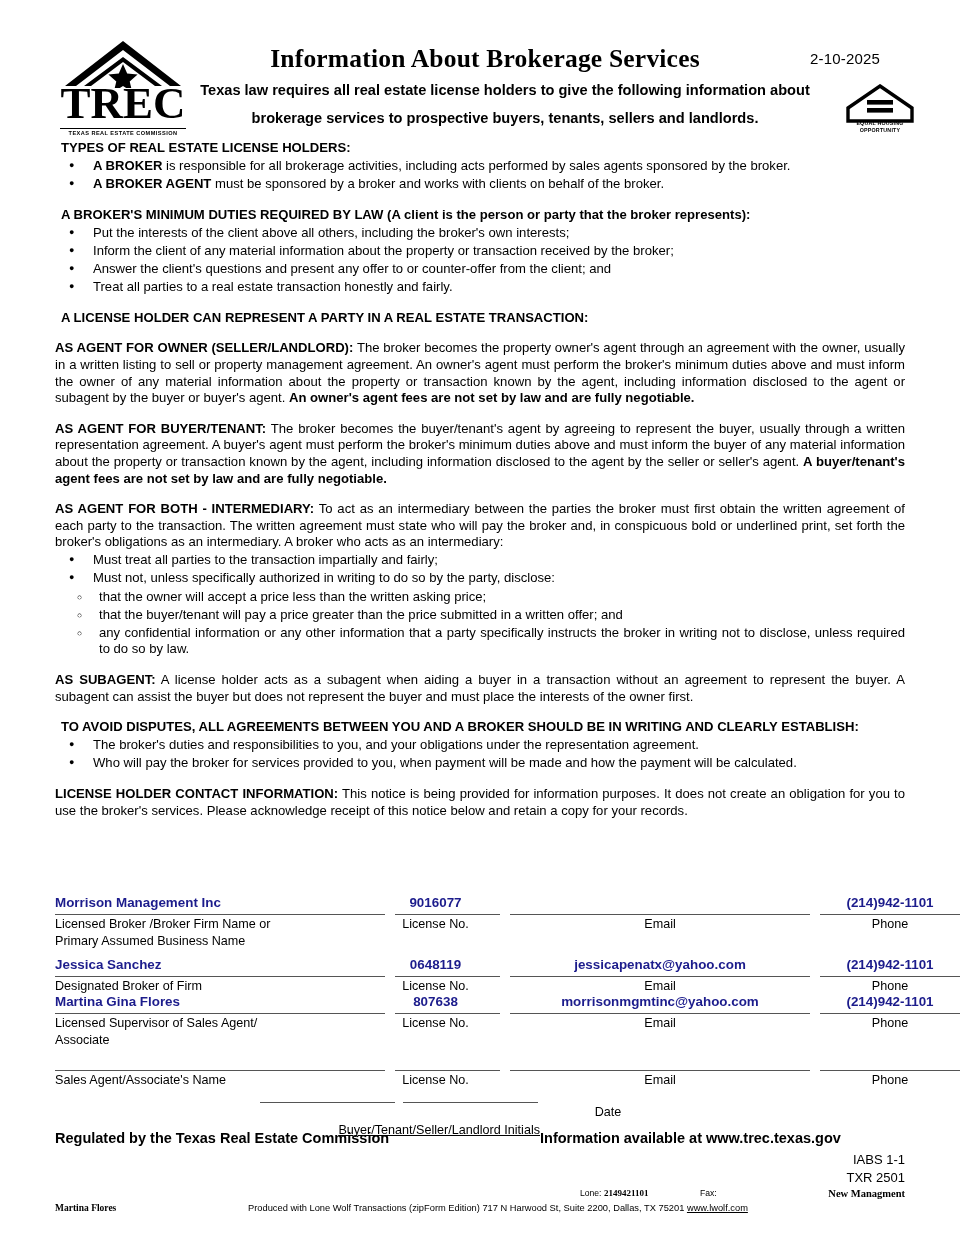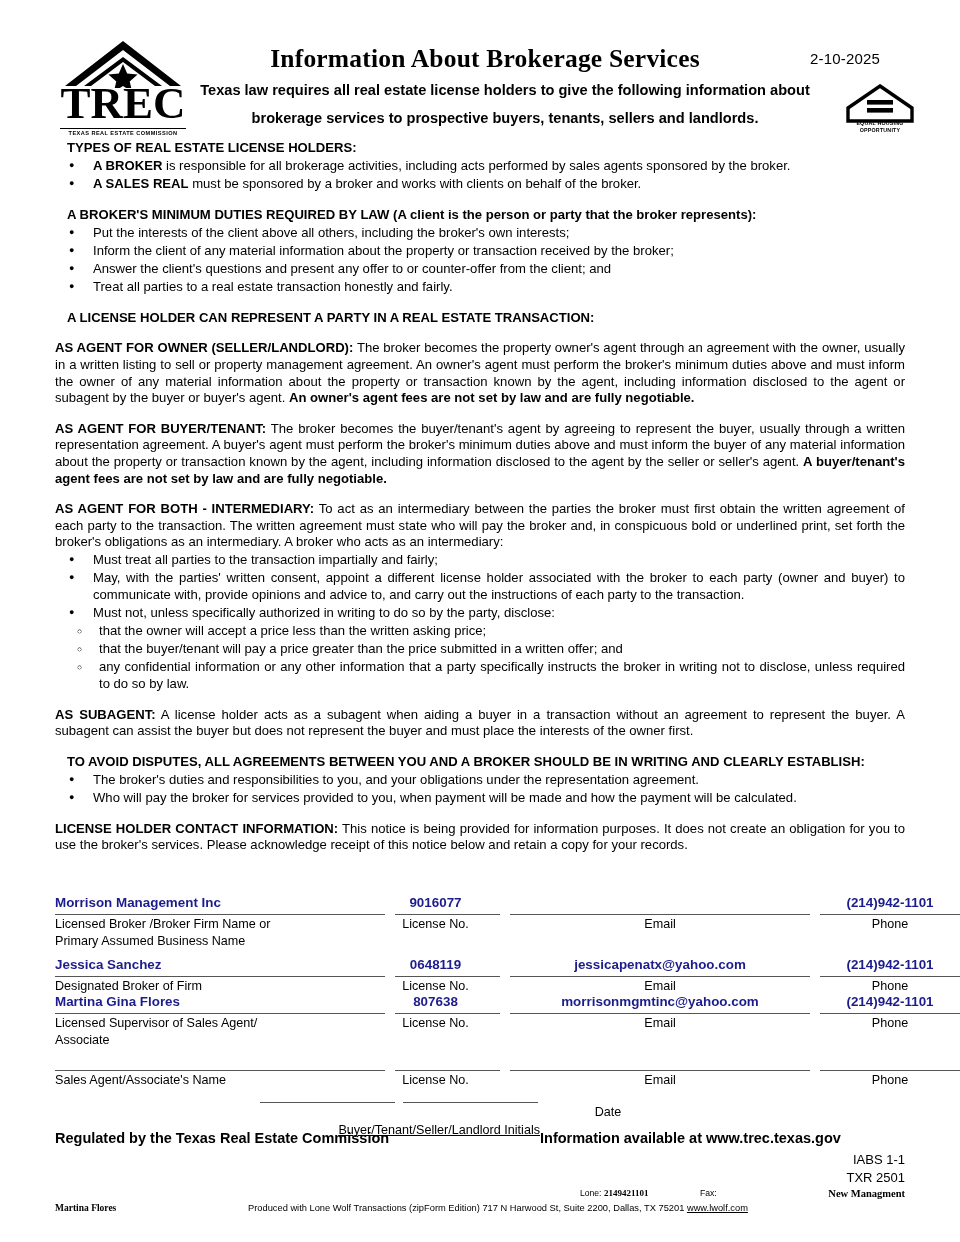--- a/index.html
+++ b/index.html
@@ -31,21 +31,21 @@
   .date{position:absolute;left:770px;top:32px;width:150px;text-align:center;
     font-size:15px;letter-spacing:.2px;}
 
   .eho{position:absolute;left:843px;top:66px;width:74px;height:58px;}
   .eho-txt{position:absolute;left:-9px;top:36px;width:92px;text-align:center;
     font-size:5.3px;font-weight:bold;line-height:7.3px;letter-spacing:.2px;}
 
   
   .content{position:absolute;left:55px;top:140px;width:850px;
     font-size:13.1px;line-height:16.6px;}
-  .h{font-weight:bold;margin:0 0 1px 12px;}
+  .h{font-weight:bold;margin:0 0 1px 6px;}
   .sec{margin-top:14px;}
   .para{text-align:justify;margin:0;}
   b{font-weight:bold;}
 
   ul.l1{list-style:none;margin:1px 0 0 0;padding:0;}
   ul.l1>li{position:relative;padding-left:38px;margin:1.5px 0;}
   ul.l1>li:before{content:"\25CF";position:absolute;left:14px;top:-1px;font-size:9px;}
   ul.l2{list-style:none;margin:0;padding:0;}
   ul.l2>li{position:relative;padding-left:44px;margin:1.5px 0;text-align:justify;}
   ul.l2>li:before{content:"\25CB";position:absolute;left:22px;top:0px;font-size:8.5px;}
@@ -120,21 +120,21 @@
         <div>OPPORTUNITY</div>
       </div>
     </div>
   </div>
 
   <div class="content">
 
     <div class="h">TYPES OF REAL ESTATE LICENSE HOLDERS:</div>
     <ul class="l1">
       <li><b>A BROKER</b><span> is responsible for all brokerage activities, including acts performed by sales agents sponsored by the broker.</span></li>
-      <li><b>A SALES REAL</b><span> must be sponsored by a broker and works with clients on behalf of the broker.</span></li>
+      <li><b>A BROKER AGENT</b><span> must be sponsored by a broker and works with clients on behalf of the broker.</span></li>
     </ul>
 
     <div class="sec"></div>
     <div class="h">A BROKER'S MINIMUM DUTIES REQUIRED BY LAW (A client is the person or party that the broker represents):</div>
     <ul class="l1">
       <li>Put the interests of the client above all others, including the broker's own interests;</li>
       <li>Inform the client of any material information about the property or transaction received by the broker;</li>
       <li>Answer the client's questions and present any offer to or counter-offer from the client; and</li>
       <li>Treat all parties to a real estate transaction honestly and fairly.</li>
     </ul>
@@ -145,21 +145,20 @@
     <div class="sec"></div>
     <p class="para"><b>AS AGENT FOR OWNER (SELLER/LANDLORD):</b><span> The broker becomes the property owner's agent through an agreement with the owner, usually in a written listing to sell or property management agreement. An owner's agent must perform the broker's minimum duties above and must inform the owner of any material information about the property or transaction known by the agent, including information disclosed to the agent or subagent by the buyer or buyer's agent. </span><b>An owner's agent fees are not set by law and are fully negotiable.</b></p>
 
     <div class="sec"></div>
     <p class="para"><b>AS AGENT FOR BUYER/TENANT:</b><span> The broker becomes the buyer/tenant's agent by agreeing to represent the buyer, usually through a written representation agreement. A buyer's agent must perform the broker's minimum duties above and must inform the buyer of any material information about the property or transaction known by the agent, including information disclosed to the agent by the seller or seller's agent. </span><b>A buyer/tenant's agent fees are not set by law and are fully negotiable.</b></p>
 
     <div class="sec"></div>
     <p class="para"><b>AS AGENT FOR BOTH - INTERMEDIARY:</b><span> To act as an intermediary between the parties the broker must first obtain the written agreement of each party to the transaction. The written agreement must state who will pay the broker and, in conspicuous bold or underlined print, set forth the broker's obligations as an intermediary. A broker who acts as an intermediary:</span></p>
     <ul class="l1">
       <li class="j">Must treat all parties to the transaction impartially and fairly;</li>
-      <li class="j">May, with the parties' written consent, appoint a different license holder associated with the broker to each party (owner and buyer) to communicate with, provide opinions and advice to, and carry out the instructions of each party to the transaction.</li>
       <li class="j">Must not, unless specifically authorized in writing to do so by the party, disclose:</li>
     </ul>
     <ul class="l2">
       <li>that the owner will accept a price less than the written asking price;</li>
       <li>that the buyer/tenant will pay a price greater than the price submitted in a written offer; and</li>
       <li>any confidential information or any other information that a party specifically instructs the broker in writing not to disclose, unless required to do so by law.</li>
     </ul>
 
     <div class="sec"></div>
     <p class="para"><b>AS SUBAGENT:</b><span> A license holder acts as a subagent when aiding a buyer in a transaction without an agreement to represent the buyer. A subagent can assist the buyer but does not represent the buyer and must place the interests of the owner first.</span></p>

